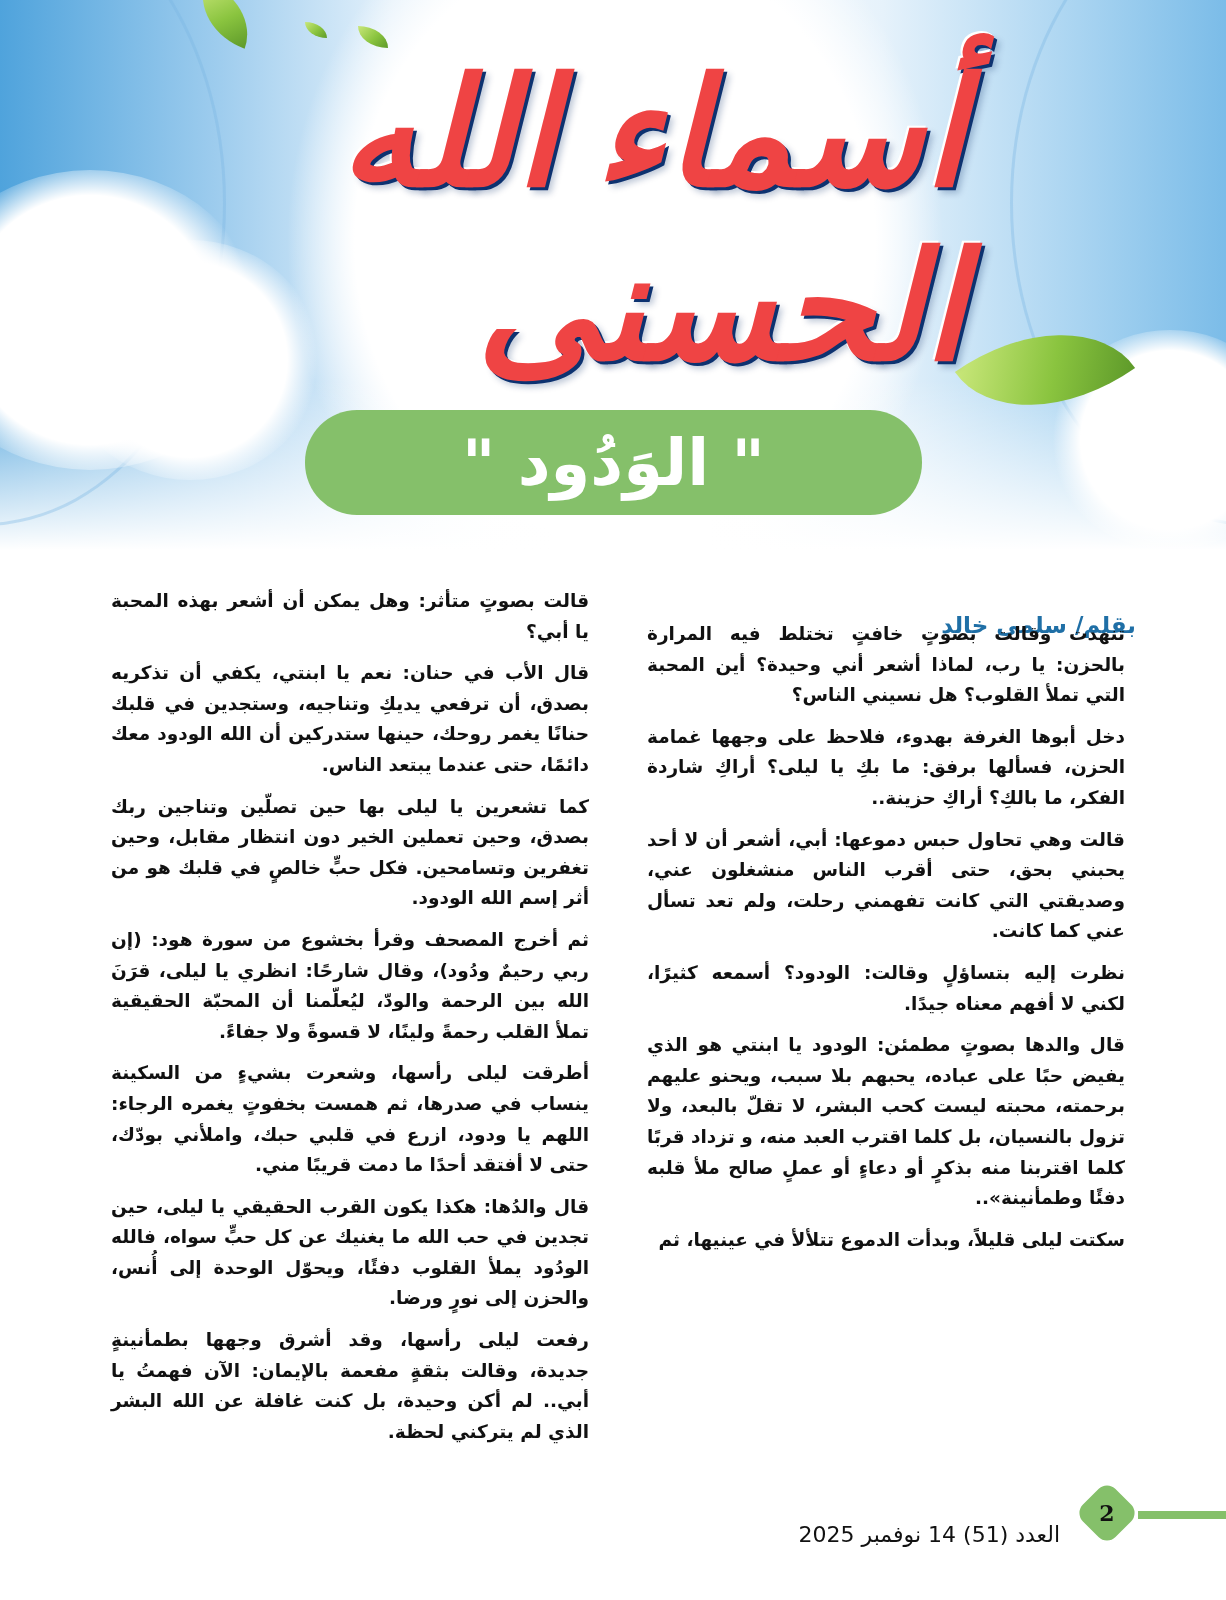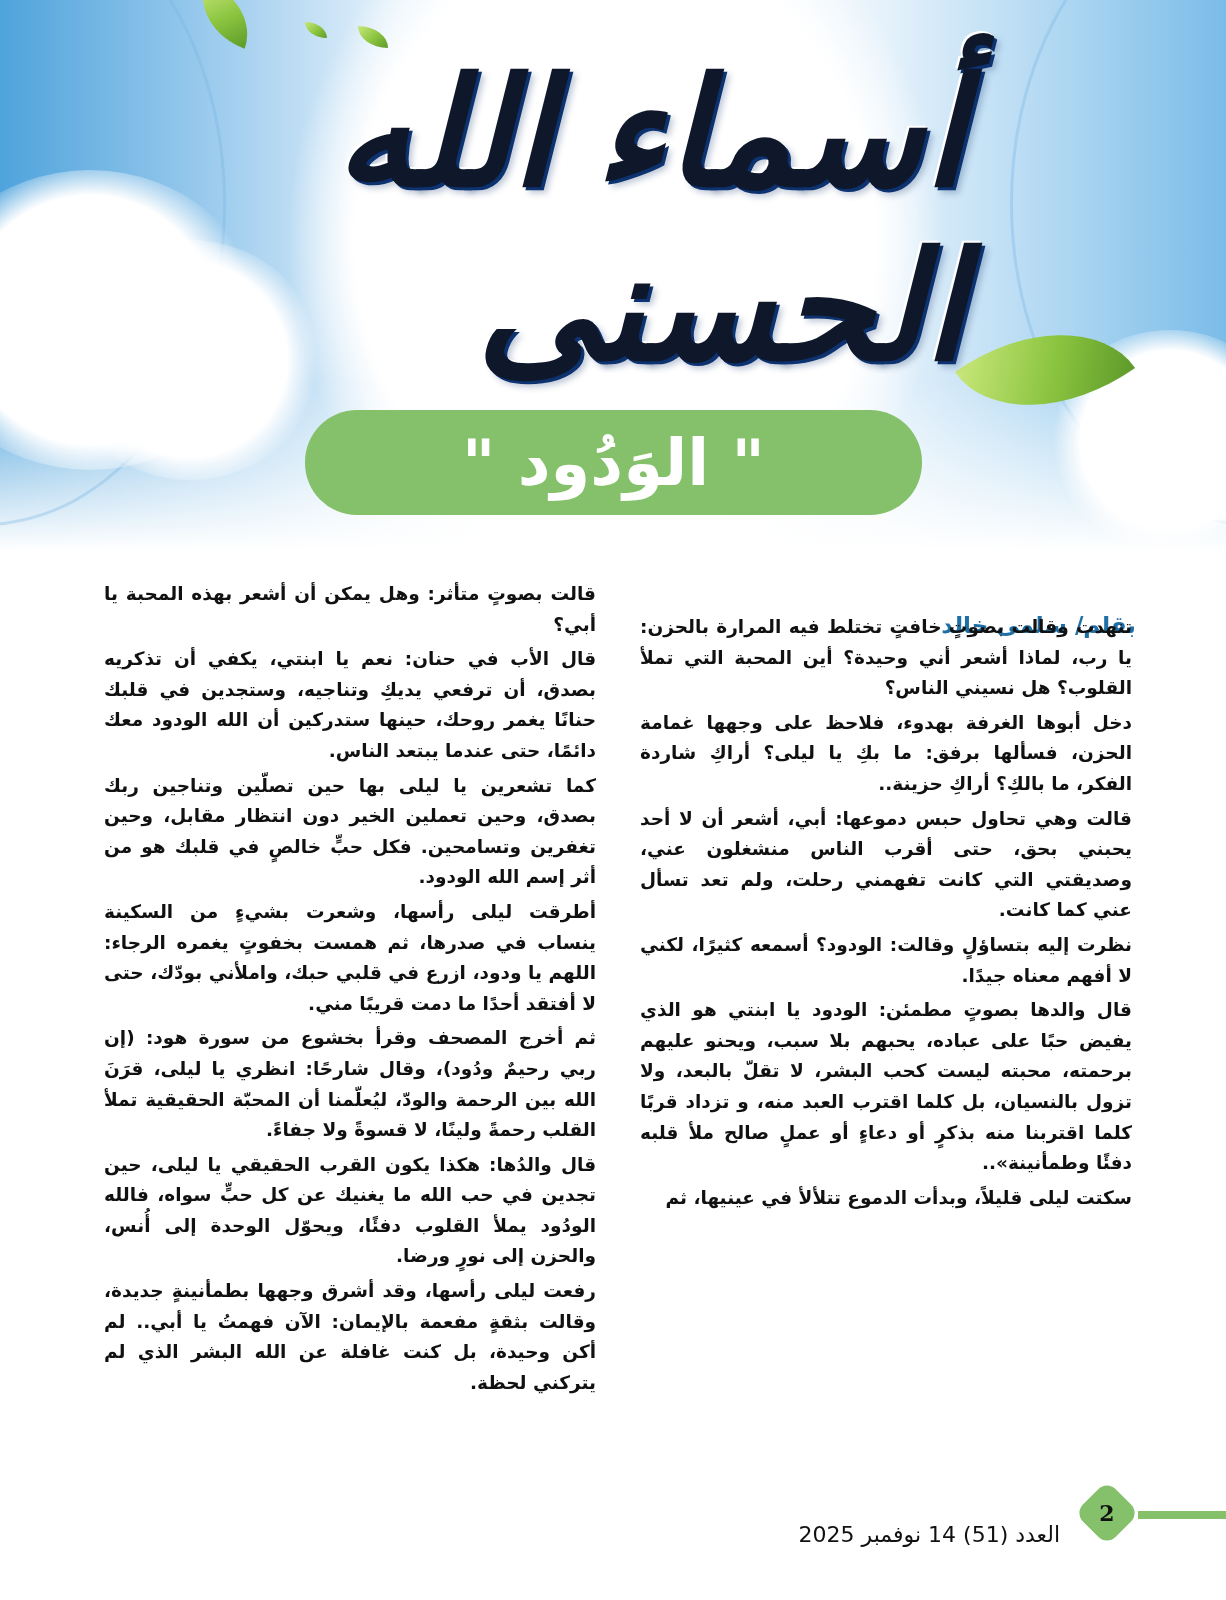--- a/index.html
+++ b/index.html
@@ -26,40 +26,40 @@
     position: absolute; border: 3px solid rgba(120,180,225,0.35); border-radius: 50%;
   }
   .leaf {
     position: absolute;
     background: linear-gradient(135deg, #c9e77a 0%, #8ac43f 55%, #5e9a2a 100%);
     border-radius: 0 100% 0 100%;
   }
   .title-calligraphy {
     position: absolute; left: 265px; top: 95px; width: 700px; height: 250px;
     display: flex; align-items: center; justify-content: center;
-    font-family: Liberation Sans, sans-serif; font-weight: bold;
-    font-size: 150px; color: #0f172a; direction: rtl;
+    font-family: Liberation Serif, serif; font-weight: bold;
+    font-size: 150px; color: #ef4444; direction: rtl;
     text-shadow: 3px 3px 0 #0d3270, -2px -2px 0 #ffffff, 6px 6px 6px rgba(0,40,100,0.25);
     letter-spacing: -4px; font-style: italic;
   }
   .name-banner {
     position: absolute; left: 305px; top: 410px; width: 617px; height: 105px;
     background: #85c06a; border-radius: 52px;
     display: flex; align-items: center; justify-content: center;
   }
   .name-banner span {
     color: #ffffff; font-family: "DejaVu Sans", sans-serif; font-weight: bold;
     font-size: 64px; direction: rtl;
   }
   .col {
     position: absolute; direction: rtl; text-align: justify;
     font-family: "DejaVu Sans", sans-serif; font-weight: bold;
     font-size: 18.5px; line-height: 30.6px; color: #111111;
   }
-  .col p { margin: 4px; text-align-last: right; }
+  .col p { margin: 11px; text-align-last: right; }
   .col-right { left: 636px; top: 608px; width: 500px; }
   .col-left { left: 100px; top: 575px; width: 500px; }
   .author {
     position: absolute; left: 636px; top: 572px; width: 500px; direction: rtl; text-align: right;
     font-family: "DejaVu Sans", sans-serif; font-weight: bold; font-size: 23px; color: #1f6fa6; margin-top: 40px;
   }
   .footer-line {
     position: absolute; left: 1138px; top: 1511px; width: 88px; height: 8px; background: #85c06a;
   }
   .page-badge {
@@ -104,22 +104,22 @@
   <p>قالت وهي تحاول حبس دموعها: أبي، أشعر أن لا أحد يحبني بحق، حتى أقرب الناس منشغلون عني، وصديقتي التي كانت تفهمني رحلت، ولم تعد تسأل عني كما كانت.</p>
   <p>نظرت إليه بتساؤلٍ وقالت: الودود؟ أسمعه كثيرًا، لكني لا أفهم معناه جيدًا.</p>
   <p>قال والدها بصوتٍ مطمئن: الودود يا ابنتي هو الذي يفيض حبًا على عباده، يحبهم بلا سبب، ويحنو عليهم برحمته، محبته ليست كحب البشر، لا تقلّ بالبعد، ولا تزول بالنسيان، بل كلما اقترب العبد منه، و تزداد قربًا كلما اقتربنا منه بذكرٍ أو دعاءٍ أو عملٍ صالح ملأ قلبه دفئًا وطمأنينة»..</p>
   <p>سكتت ليلى قليلاً، وبدأت الدموع تتلألأ في عينيها، ثم</p>
 </div>
 
 <div class="col col-left">
   <p>قالت بصوتٍ متأثر: وهل يمكن أن أشعر بهذه المحبة يا أبي؟</p>
   <p>قال الأب في حنان: نعم يا ابنتي، يكفي أن تذكريه بصدق، أن ترفعي يديكِ وتناجيه، وستجدين في قلبك حنانًا يغمر روحك، حينها ستدركين أن الله الودود معك دائمًا، حتى عندما يبتعد الناس.</p>
   <p>كما تشعرين يا ليلى بها حين تصلّين وتناجين ربك بصدق، وحين تعملين الخير دون انتظار مقابل، وحين تغفرين وتسامحين. فكل حبٍّ خالصٍ في قلبك هو من أثر إسم الله الودود.</p>
+  <p>ثم أخرج المصحف وقرأ بخشوع من سورة هود: (إن ربي رحيمٌ ودُود)، وقال شارحًا: انظري يا ليلى، قرَنَ الله بين الرحمة والودّ، ليُعلّمنا أن المحبّة الحقيقية تملأ القلب رحمةً ولينًا، لا قسوةً ولا جفاءً.</p>
   <p>أطرقت ليلى رأسها، وشعرت بشيءٍ من السكينة ينساب في صدرها، ثم همست بخفوتٍ يغمره الرجاء: اللهم يا ودود، ازرع في قلبي حبك، واملأني بودّك، حتى لا أفتقد أحدًا ما دمت قريبًا مني.</p>
-  <p>ثم أخرج المصحف وقرأ بخشوع من سورة هود: (إن ربي رحيمٌ ودُود)، وقال شارحًا: انظري يا ليلى، قرَنَ الله بين الرحمة والودّ، ليُعلّمنا أن المحبّة الحقيقية تملأ القلب رحمةً ولينًا، لا قسوةً ولا جفاءً.</p>
   <p>قال والدُها: هكذا يكون القرب الحقيقي يا ليلى، حين تجدين في حب الله ما يغنيك عن كل حبٍّ سواه، فالله الودُود يملأ القلوب دفئًا، ويحوّل الوحدة إلى أُنس، والحزن إلى نورٍ ورضا.</p>
   <p>رفعت ليلى رأسها، وقد أشرق وجهها بطمأنينةٍ جديدة، وقالت بثقةٍ مفعمة بالإيمان: الآن فهمتُ يا أبي.. لم أكن وحيدة، بل كنت غافلة عن الله البشر الذي لم يتركني لحظة.</p>
 </div>
 
 <div class="footer-line"></div>
 <div class="page-badge"></div>
 <div class="page-num">2</div>
 <div class="issue">العدد (51) 14 نوفمبر 2025</div>
 
 </body></html>

